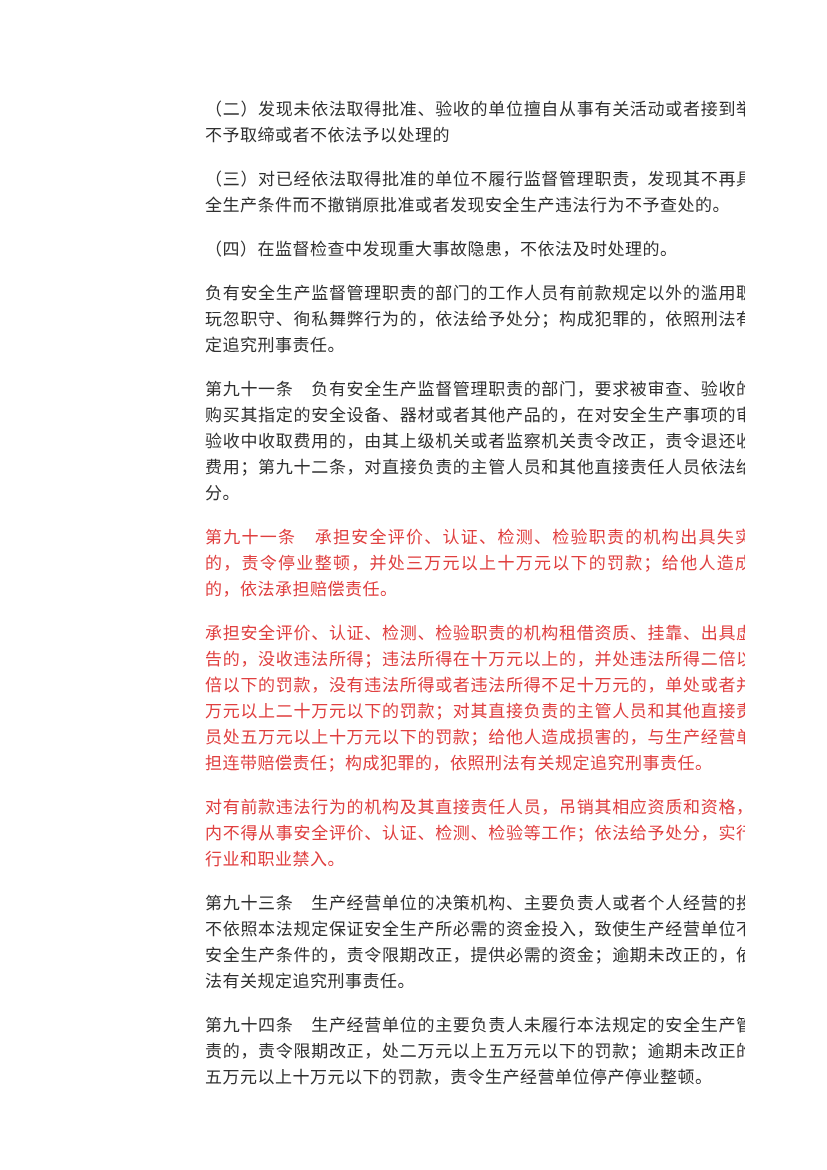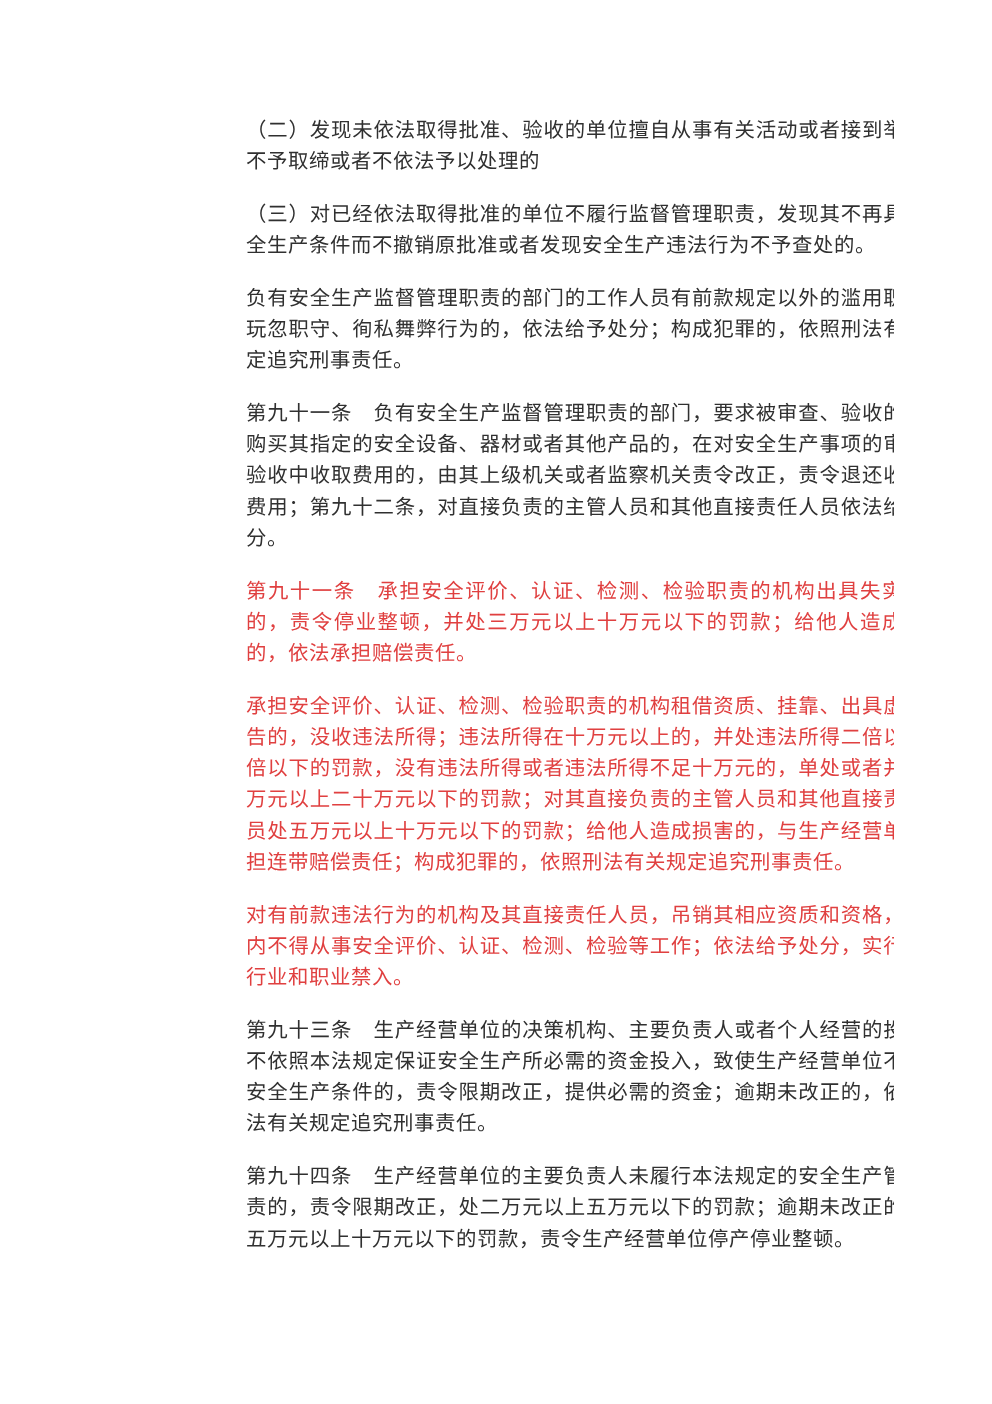--- a/index.html
+++ b/index.html
@@ -49,20 +49,21 @@
     color: var(--text-color, #303030);
   }
 </style>
 </head>
 <body>
 
 <div class="page">
   <div class="doc-body">
     <p data-color="black">（二）发现未依法取得批准、验收的单位擅自从事有关活动或者接到举报后不予取缔或者不依法予以处理的</p>
     <p data-color="black">（三）对已经依法取得批准的单位不履行监督管理职责，发现其不再具备安全生产条件而不撤销原批准或者发现安全生产违法行为不予查处的。</p>
+    <p data-color="black">（四）在监督检查中发现重大事故隐患，不依法及时处理的。</p>
     <p data-color="black">负有安全生产监督管理职责的部门的工作人员有前款规定以外的滥用职权、玩忽职守、徇私舞弊行为的，依法给予处分；构成犯罪的，依照刑法有关规定追究刑事责任。</p>
     <p data-color="black">第九十一条　负有安全生产监督管理职责的部门，要求被审查、验收的单位购买其指定的安全设备、器材或者其他产品的，在对安全生产事项的审查、验收中收取费用的，由其上级机关或者监察机关责令改正，责令退还收取的费用；第九十二条，对直接负责的主管人员和其他直接责任人员依法给予处分。</p>
     <p data-color="red">第九十一条　承担安全评价、认证、检测、检验职责的机构出具失实报告的，责令停业整顿，并处三万元以上十万元以下的罚款；给他人造成损害的，依法承担赔偿责任。</p>
     <p data-color="red">承担安全评价、认证、检测、检验职责的机构租借资质、挂靠、出具虚假报告的，没收违法所得；违法所得在十万元以上的，并处违法所得二倍以上五倍以下的罚款，没有违法所得或者违法所得不足十万元的，单处或者并处十万元以上二十万元以下的罚款；对其直接负责的主管人员和其他直接责任人员处五万元以上十万元以下的罚款；给他人造成损害的，与生产经营单位承担连带赔偿责任；构成犯罪的，依照刑法有关规定追究刑事责任。</p>
     <p data-color="red">对有前款违法行为的机构及其直接责任人员，吊销其相应资质和资格，五年内不得从事安全评价、认证、检测、检验等工作；依法给予处分，实行终身行业和职业禁入。</p>
     <p data-color="black">第九十三条　生产经营单位的决策机构、主要负责人或者个人经营的投资人不依照本法规定保证安全生产所必需的资金投入，致使生产经营单位不具备安全生产条件的，责令限期改正，提供必需的资金；逾期未改正的，依照刑法有关规定追究刑事责任。</p>
     <p data-color="black">第九十四条　生产经营单位的主要负责人未履行本法规定的安全生产管理职责的，责令限期改正，处二万元以上五万元以下的罚款；逾期未改正的，处五万元以上十万元以下的罚款，责令生产经营单位停产停业整顿。</p>
   </div>
 
 </div>

